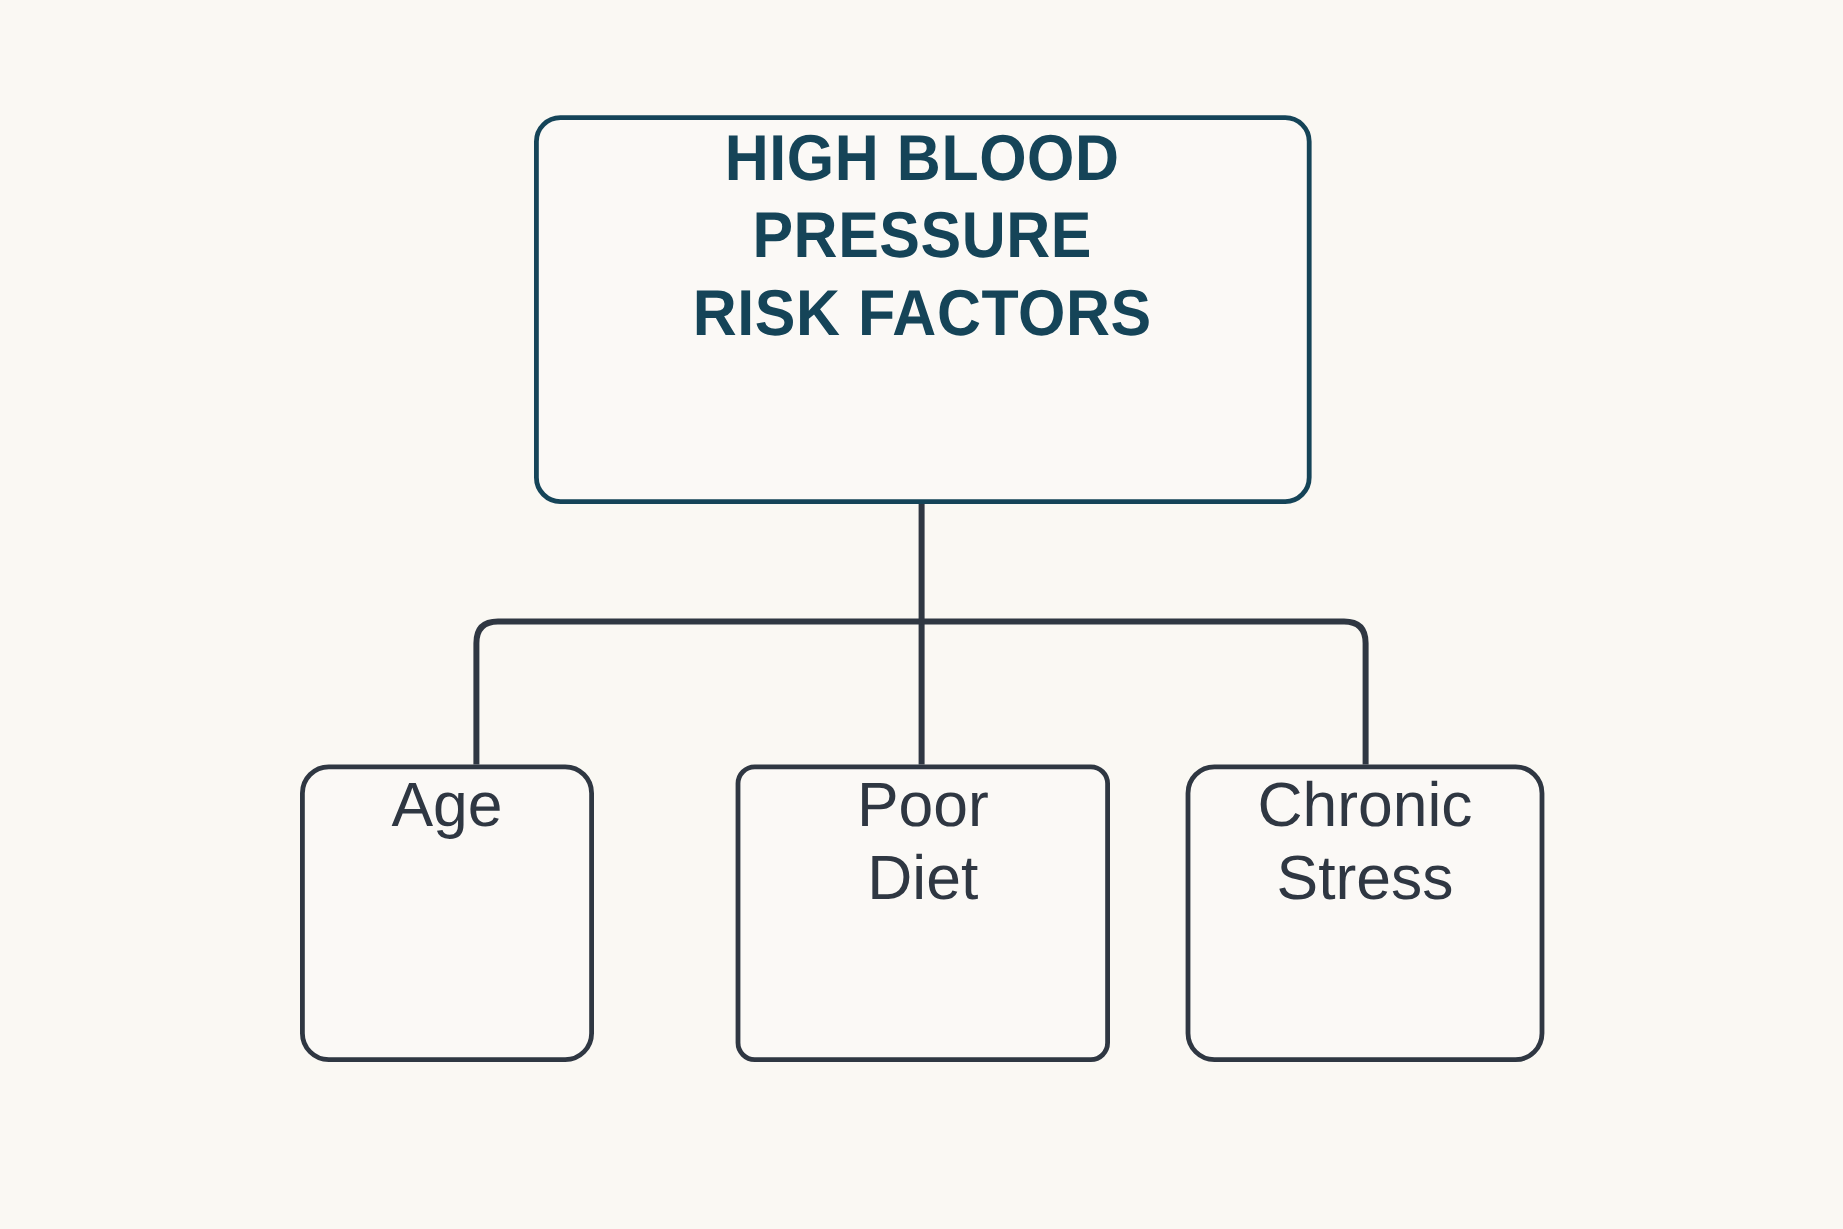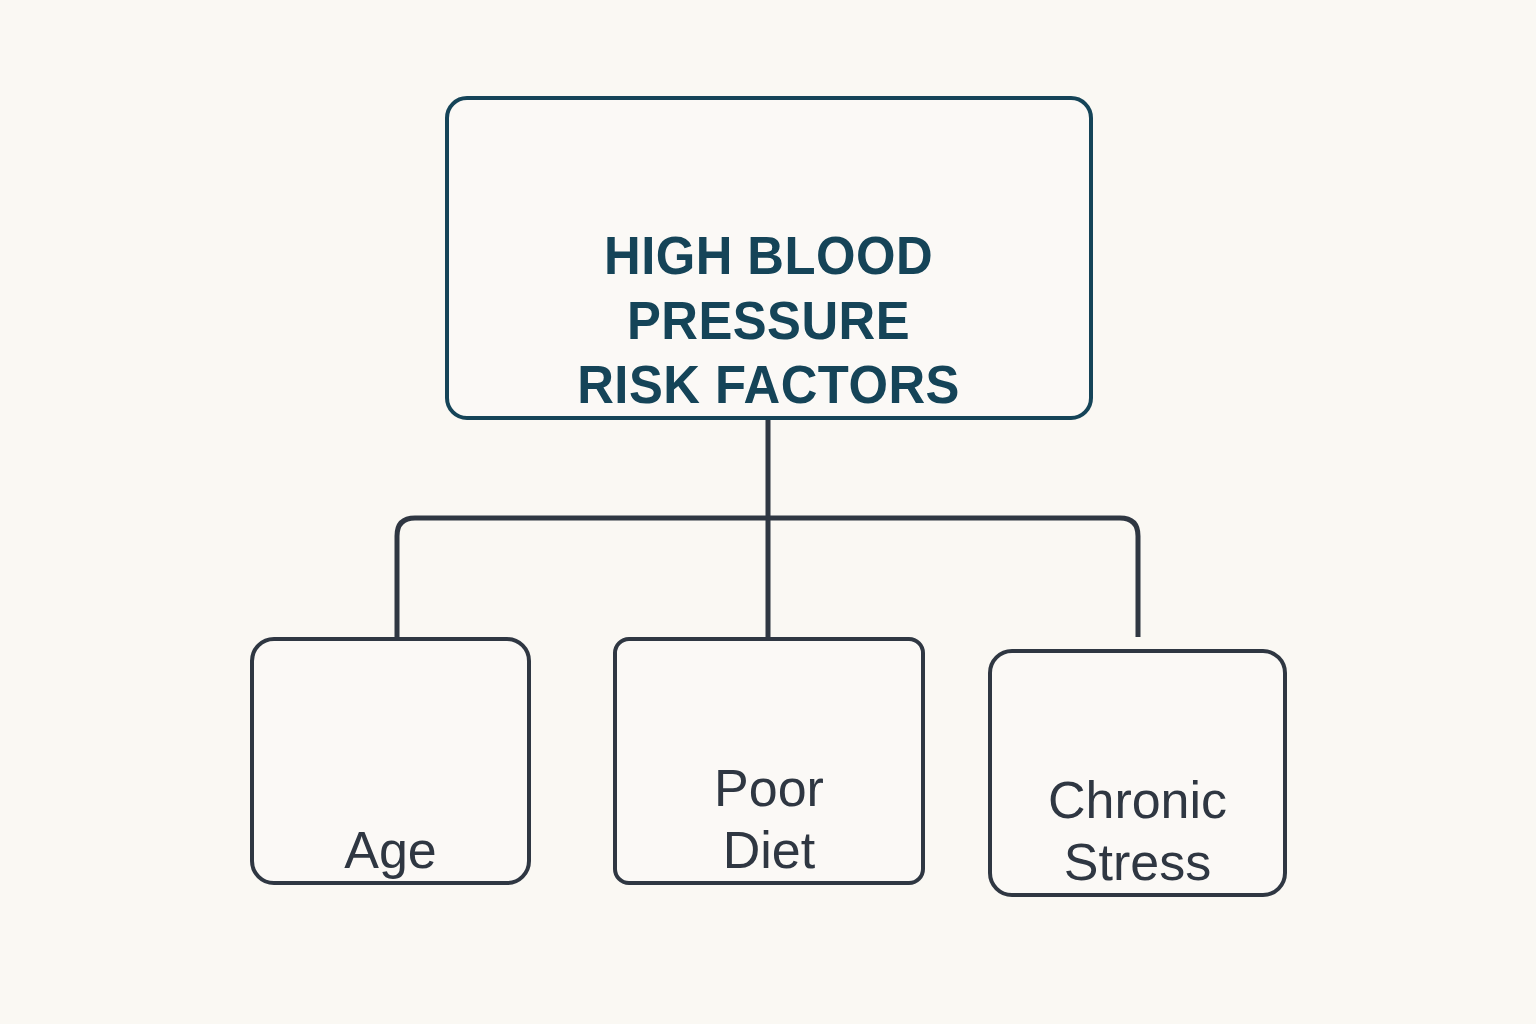--- a/index.html
+++ b/index.html
@@ -22,21 +22,21 @@
     position: absolute;
     left: 0;
     top: 0;
     width: 1536px;
     height: 1024px;
   }
   .node {
     position: absolute;
     box-sizing: border-box;
     display: flex;
-    align-items: flex-end;
+    align-items: flex-start;
     justify-content: center;
     text-align: center;
     background: #fbf9f6;
   }
   #root-node {
     left: 445px;
     top: 96px;
     width: 648px;
     height: 324px;
     border: 4px solid #154458;
@@ -57,23 +57,23 @@
     top: 637px;
     height: 248px;
   }
   .child-node .node-label {
     color: #2f3742;
     font-size: 52px;
     font-weight: 400;
     line-height: 1.18;
     white-space: pre-line;
   }
-  #child-node-0 { left: 250px; width: 281px; }
+  #child-node-0 { left: 250px; width: 245px; }
   #child-node-1 { left: 613px; width: 312px; border-radius: 16px; }
-  #child-node-2 { left: 988px; width: 299px; margin-top: 12px; }
+  #child-node-2 { left: 988px; width: 299px; }
 </style>
 </head>
 <body>
 
 <div id="diagram-root">
 
   <svg id="connector-layer" viewBox="0 0 1536 1024" width="1536" height="1024" aria-hidden="true">
     <g fill="none" stroke="#2f3742" stroke-width="5" stroke-linecap="butt">
       <path d="M768,420 L768,637"></path>
       <path d="M397,637 L397,536 Q397,518 415,518 L1120,518 Q1138,518 1138,536 L1138,637"></path>

